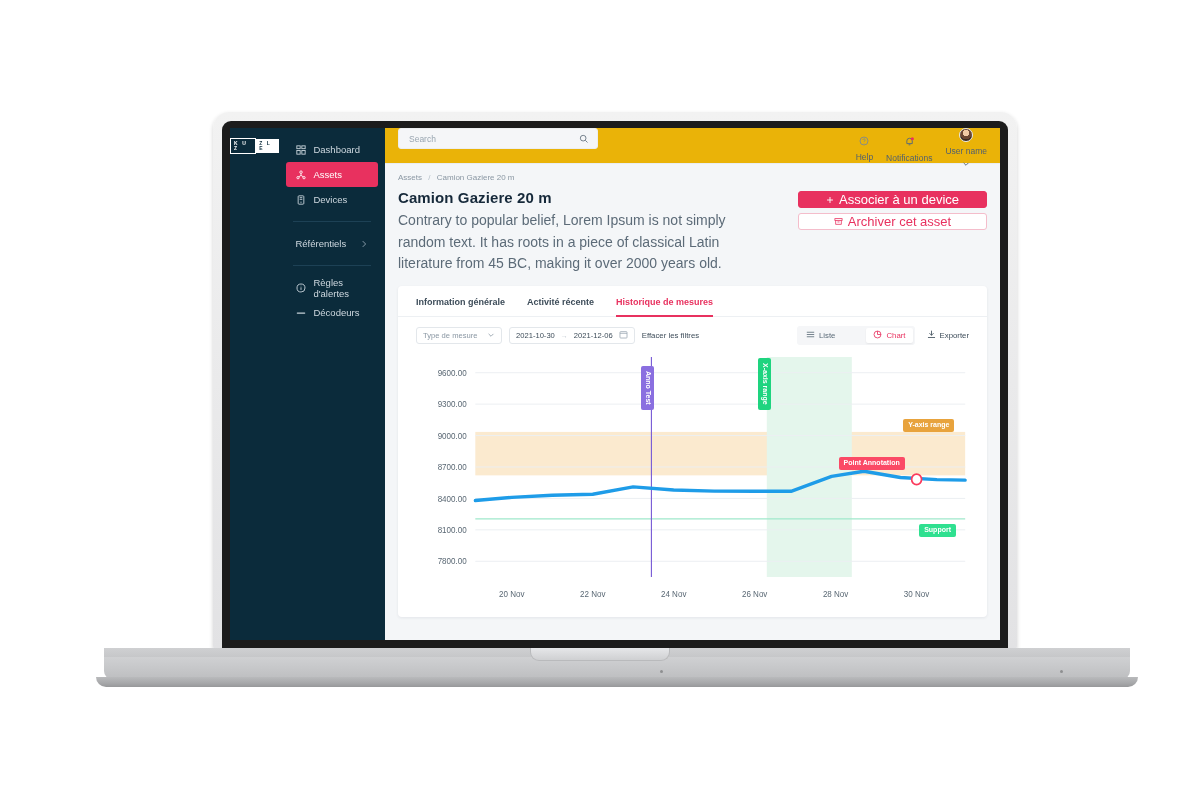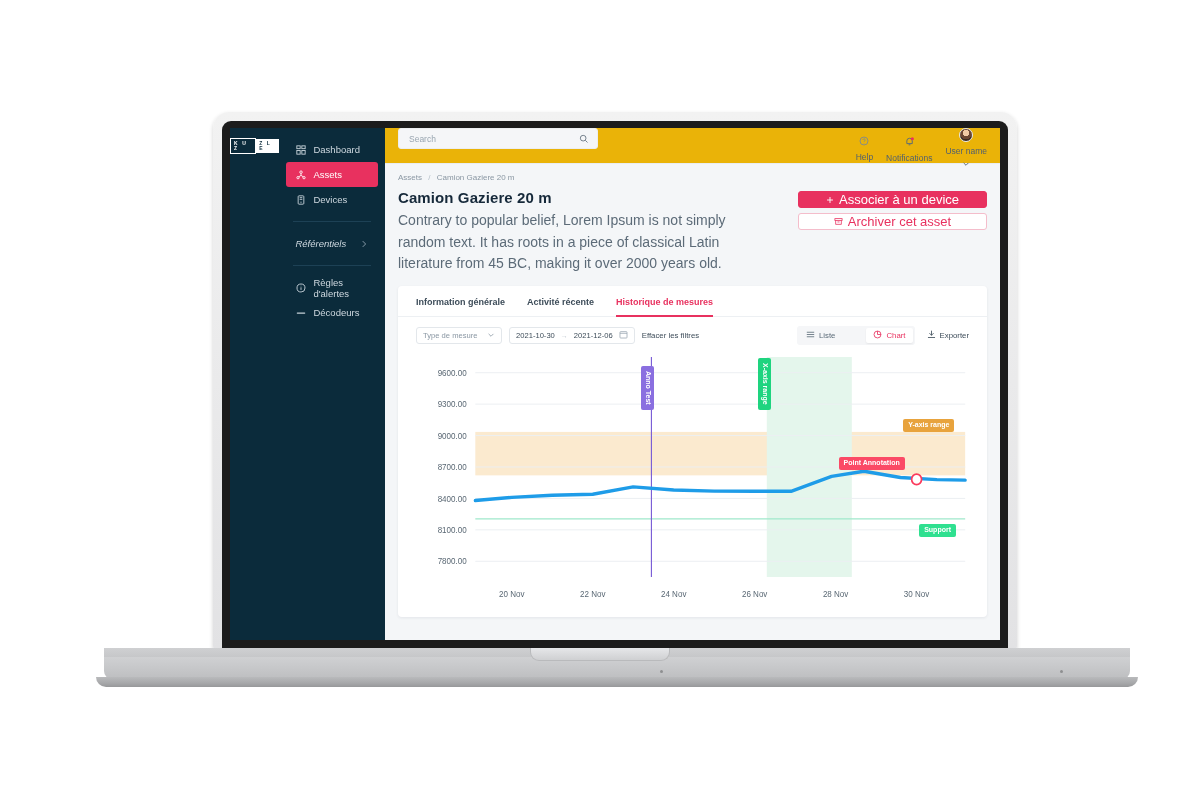--- a/index.html
+++ b/index.html
@@ -65,21 +65,21 @@
   .nav{margin-top:9px;}
   .nav-item{
     display:flex;align-items:center;gap:7px;height:25px;
     margin:0 7px;padding:0 9px;border-radius:3px;
     color:#cfd9e0;font-size:9.5px;cursor:pointer;
   }
   .nav-item .ic{width:11px;height:11px;flex:0 0 11px;display:flex;align-items:center;justify-content:center;opacity:.95;}
   .nav-item.active{background:#e8315f;color:#ffffff;font-weight:400;}
   .nav-sep{height:1px;background:#1d4155;margin:9px 14px;}
   .nav-item.chev{justify-content:space-between;}
-  .nav-item.chev .left{display:flex;align-items:center;gap:7px;font-style:italic;}
+  .nav-item.chev .left{display:flex;align-items:center;gap:7px;}
 
   .main{flex:1;display:flex;flex-direction:column;background:#f4f6f8;min-width:0;}
   .topbar{
     height:35px;background:#eab308;border-bottom:1px solid #e9edf1;
     display:flex;align-items:flex-start;padding:0 13px;gap:12px;flex:0 0 35px;
   }
   .search{
     width:200px;height:21px;background:#f5f6f8;border:1px solid #eceef1;border-radius:3px;
     display:flex;align-items:center;padding:0 8px;gap:6px;box-sizing:border-box;
   }

